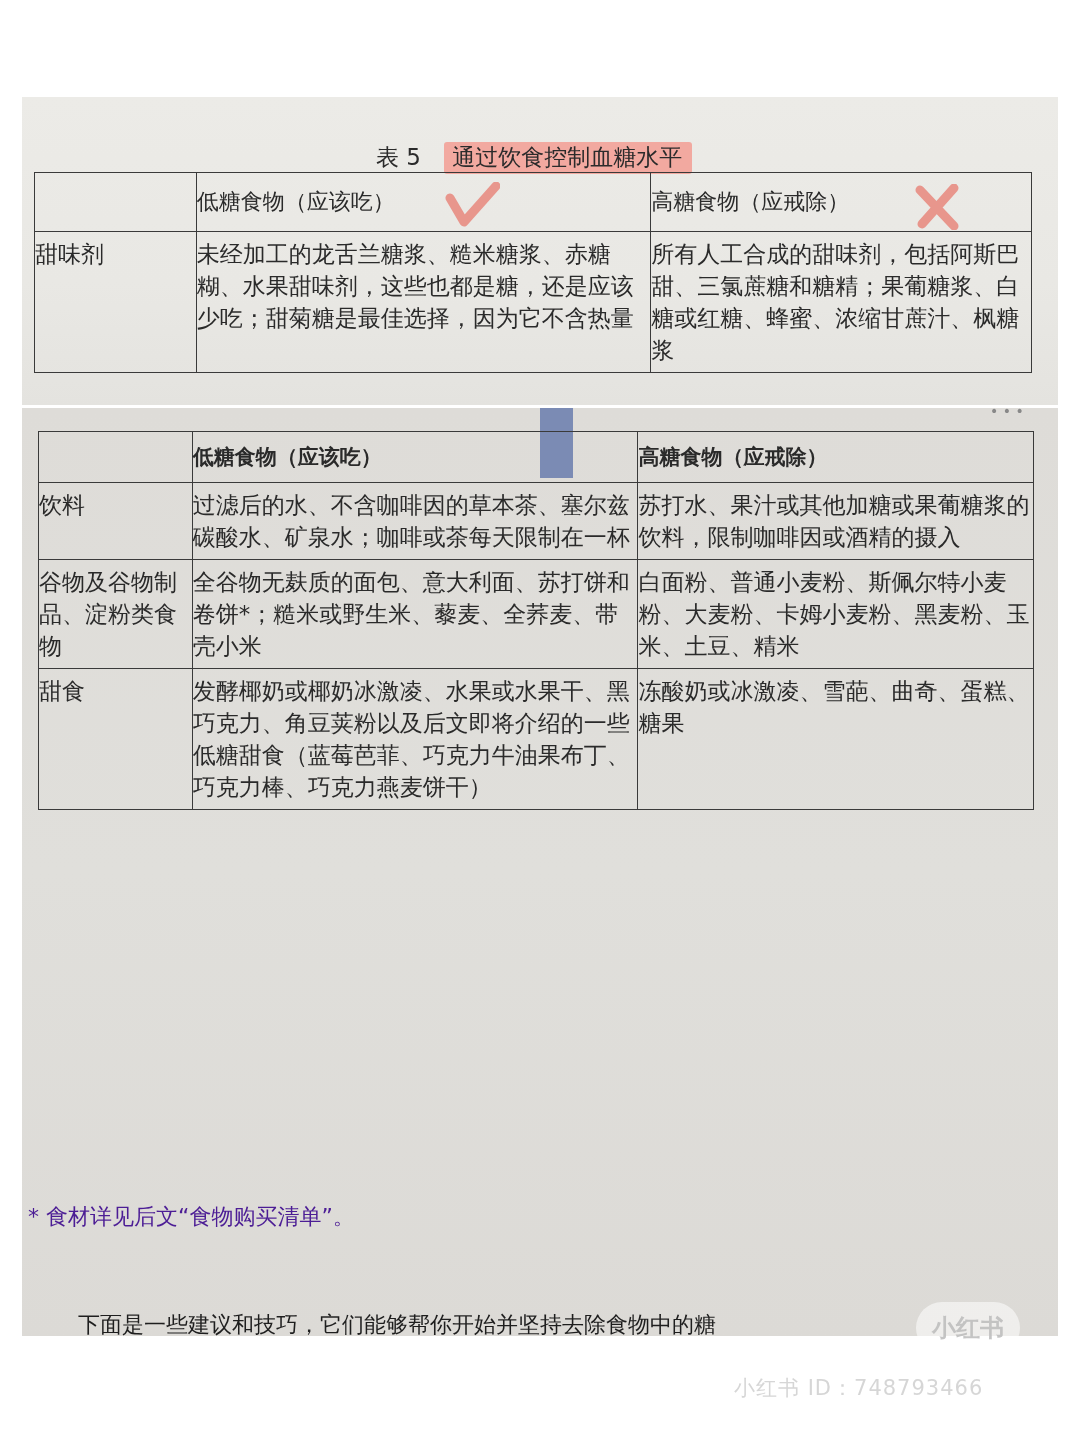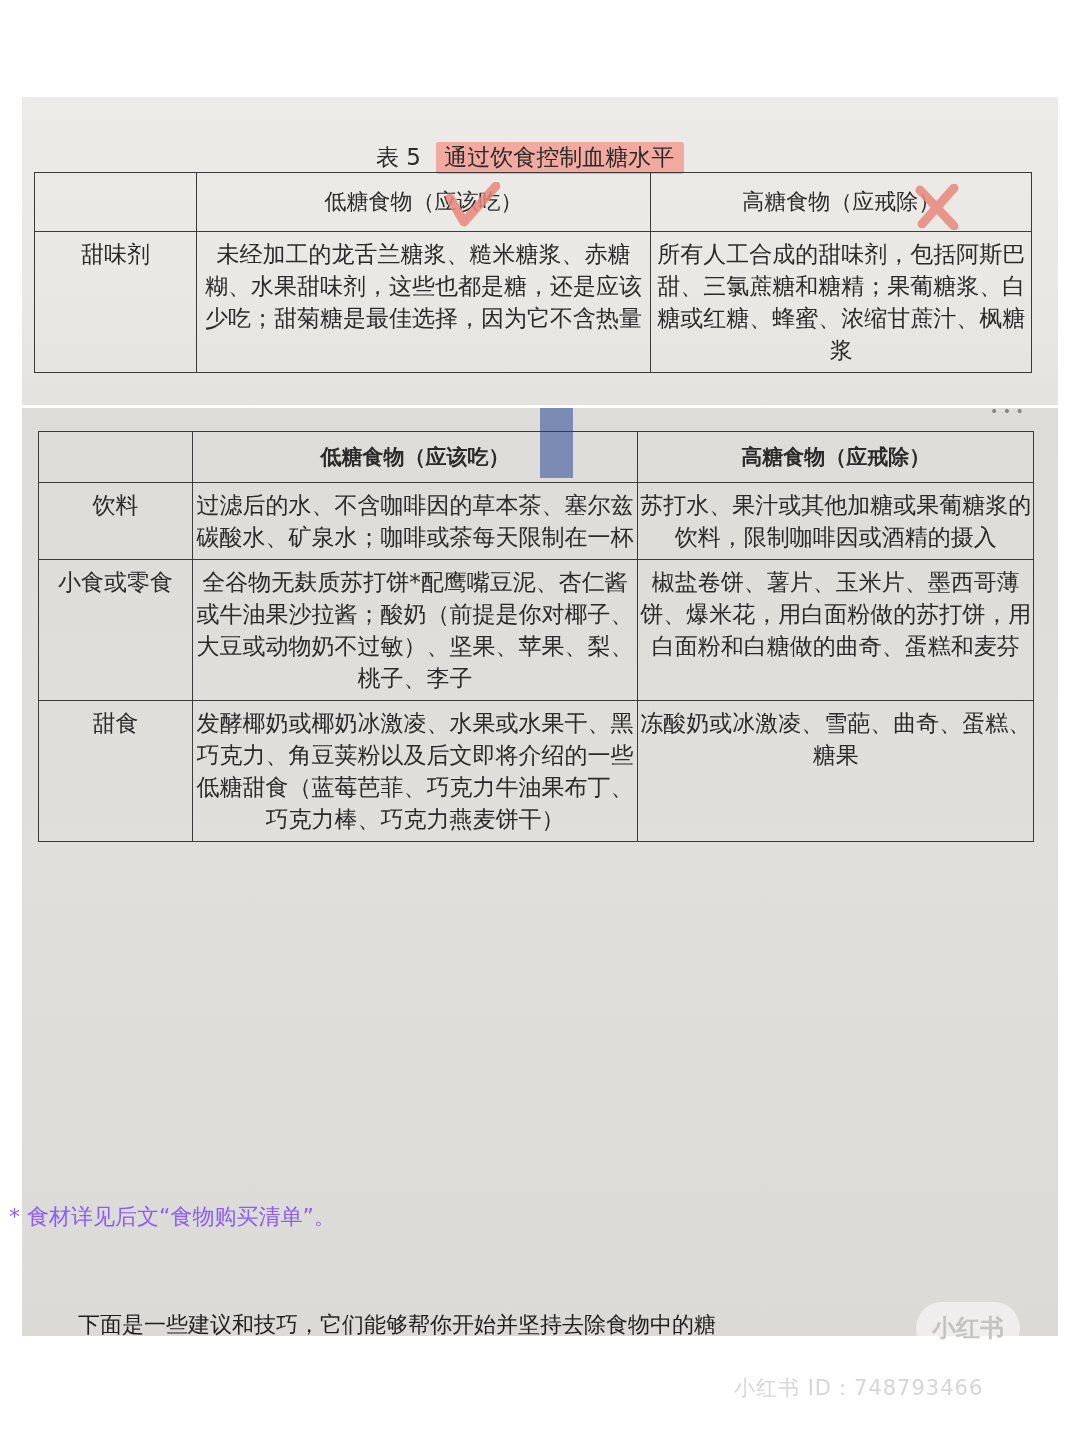--- a/index.html
+++ b/index.html
@@ -1,30 +1,30 @@
 <!DOCTYPE html>
 <html><head>
 <meta charset="utf-8">
 <style>
   html,body{margin:0;padding:0;background:#ffffff;}
   body{width:1080px;height:1439px;position:relative;overflow:hidden;font-family:"DejaVu Sans","Liberation Sans",sans-serif;color:#2a2a2a;}
   .photo1{position:absolute;left:22px;top:97px;width:1036px;height:308px;background:linear-gradient(180deg,#ecebe7 0%,#e9e8e4 60%,#e4e3df 100%);}
   .photo2{position:absolute;left:22px;top:408px;width:1036px;height:928px;background:linear-gradient(180deg,#dedcd8 0%,#e0dfdb 50%,#dcdad6 100%);}
   .caption{position:absolute;top:142px;left:376px;font-size:23px;color:#2b2b2b;}
-  .caption .num{margin-right:8px;}
+  .caption .num{margin-right:16px;}
   .caption .hl{background:#f2a9a0;padding:2px 10px 4px 8px;border-radius:3px;margin-top:20px;}
   table.t{position:absolute;border-collapse:collapse;background:transparent;}
-  table.t td{border:1.5px solid #3a3a3a;vertical-align:top;font-size:23px;line-height:32px;padding:6px 0;color:#2a2a2a;text-align:center;}
+  table.t td{border:1.5px solid #3a3a3a;vertical-align:top;font-size:23px;line-height:32px;padding:6px 0;color:#2a2a2a;}
   table.t td.hdr{vertical-align:middle;font-weight:bold;font-size:21px;}
   .t1{left:34px;top:172px;width:998px;}
   .t2{left:38px;top:431px;width:996px;}
   .mark-check{position:absolute;left:444px;top:182px;width:56px;height:46px;}
   .mark-cross{position:absolute;left:912px;top:184px;width:50px;height:46px;}
   .bookmark{position:absolute;left:540px;top:408px;width:33px;height:70px;background:#7b8bb4;}
-  .footnote{position:absolute;left:9px;top:1202px;font-size:22px;color:#8b5cf6;}
+  .footnote{position:absolute;left:28px;top:1202px;font-size:22px;color:#4c1d95;}
   .bodytext{position:absolute;left:78px;top:1310px;font-size:22px;color:#1e1e1e;height:26px;overflow:hidden;white-space:nowrap;}
   .logo{position:absolute;left:916px;top:1302px;width:104px;height:52px;border-radius:26px;background:rgba(255,255,255,0.55);color:rgba(190,190,190,0.9);font-size:24px;font-weight:bold;display:flex;align-items:center;justify-content:center;text-align:right;}
   .watermark{position:absolute;left:734px;top:1374px;font-size:21px;color:rgba(200,200,200,0.75);letter-spacing:1px;text-align:center;}
   .dots{position:absolute;left:990px;top:403px;font-size:14px;color:#888;}
 </style>
 </head>
 <body>
 
 <div class="photo1"></div>
 <div class="photo2"></div>
@@ -75,23 +75,23 @@
     <td class="hdr" style="height:38px"></td>
     <td class="hdr">低糖食物（应该吃）</td>
     <td class="hdr">高糖食物（应戒除）</td>
   </tr>
   <tr>
     <td>饮料</td>
     <td>过滤后的水、不含咖啡因的草本茶、塞尔兹碳酸水、矿泉水；咖啡或茶每天限制在一杯</td>
     <td>苏打水、果汁或其他加糖或果葡糖浆的饮料，限制咖啡因或酒精的摄入</td>
   </tr>
   <tr>
-    <td>小食或零食</td>
-    <td>全谷物无麸质苏打饼*配鹰嘴豆泥、杏仁酱或牛油果沙拉酱；酸奶（前提是你对椰子、大豆或动物奶不过敏）、坚果、苹果、梨、桃子、李子</td>
-    <td>椒盐卷饼、薯片、玉米片、墨西哥薄饼、爆米花，用白面粉做的苏打饼，用白面粉和白糖做的曲奇、蛋糕和麦芬</td>
+    <td>谷物及谷物制品、淀粉类食物</td>
+    <td>全谷物无麸质的面包、意大利面、苏打饼和卷饼*；糙米或野生米、藜麦、全荞麦、带壳小米</td>
+    <td>白面粉、普通小麦粉、斯佩尔特小麦粉、大麦粉、卡姆小麦粉、黑麦粉、玉米、土豆、精米</td>
   </tr>
   <tr>
     <td>甜食</td>
     <td>发酵椰奶或椰奶冰激凌、水果或水果干、黑巧克力、角豆荚粉以及后文即将介绍的一些低糖甜食（蓝莓芭菲、巧克力牛油果布丁、巧克力棒、巧克力燕麦饼干）</td>
     <td>冻酸奶或冰激凌、雪葩、曲奇、蛋糕、糖果</td>
   </tr>
 </tbody>
   </table>
 
 <div class="footnote">* 食材详见后文“食物购买清单”。</div>

